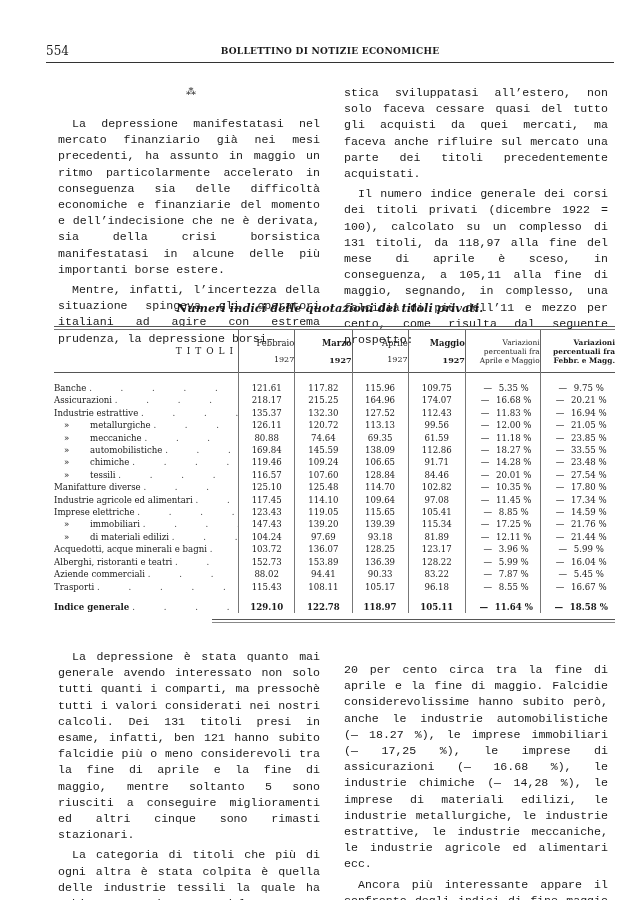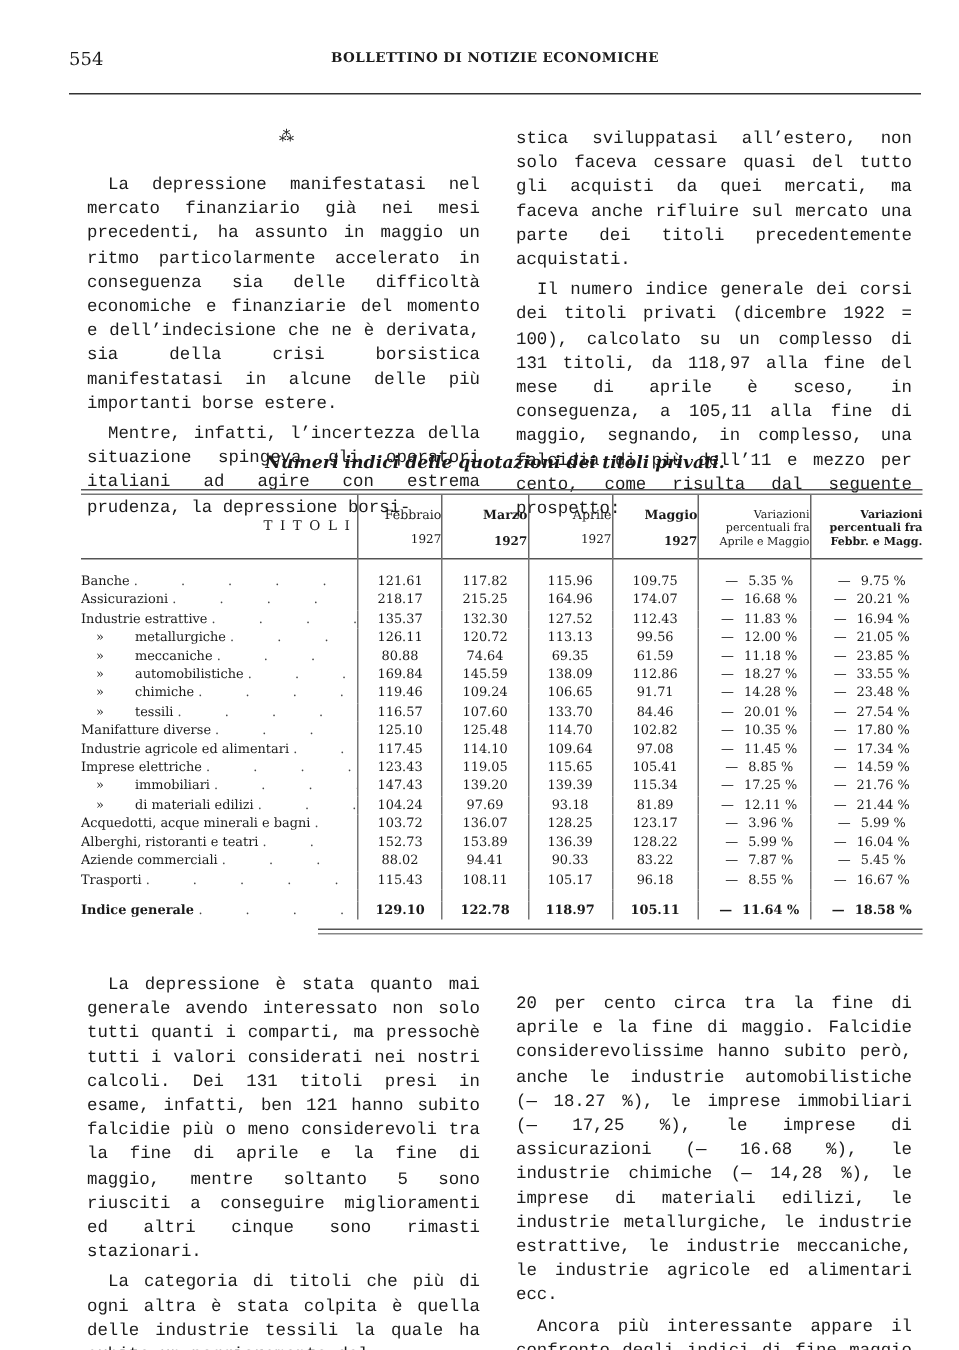--- a/index.html
+++ b/index.html
@@ -1,20 +1,20 @@
 <!DOCTYPE html>
 <html><head>
 <meta charset="utf-8">
 <style>
   html, body { margin:0; padding:0; background:#ffffff; }
   body { width:639px; height:900px; position:relative; overflow:hidden;
          font-family:"DejaVu Serif", "Liberation Serif", serif; color:#1a1a1a; }
   .page { position:absolute; left:0; top:0; width:639px; height:900px; }
 
-  .header { position:absolute; left:46px; top:32px; width:568px; height:18px; }
+  .header { position:absolute; left:46px; top:44px; width:568px; height:18px; }
   .page-num { position:absolute; left:0; top:0; font-size:12px; }
   .running-title { position:absolute; left:0; width:568px; top:2px; text-align:center;
                    font-size:9px; font-weight:bold; letter-spacing:0.3px; }
   .header-rule { position:absolute; left:46px; top:62px; width:568px; height:0;
                  border-top:1.5px solid #333; }
 
   .col { position:absolute; font-size:11.6px; line-height:16.2px; text-align:justify; }
   .col p { margin:4px; text-indent:14px;font-family:Liberation Mono, monospace; }
   .col p.noindent { text-indent:0; }
   .col-l-top { left:54px; top:112px; width:270px; }
@@ -174,21 +174,21 @@
             <td><span>109.24</span></td>
             <td><span>106.65</span></td>
             <td><span>91.71</span></td>
             <td><span class="pct"><span class="dash">—</span><span>14.28 %</span></span></td>
             <td><span class="pct"><span class="dash">—</span><span>23.48 %</span></span></td>
           </tr>
           <tr>
             <td class="name"><span class="sub-mark">»</span><span>tessili</span> <span class="dots">. . . . . .</span></td>
             <td><span>116.57</span></td>
             <td><span>107.60</span></td>
-            <td><span>133.70</span></td>
+            <td><span>128.84</span></td>
             <td><span>84.46</span></td>
             <td><span class="pct"><span class="dash">—</span><span>20.01 %</span></span></td>
             <td><span class="pct"><span class="dash">—</span><span>27.54 %</span></span></td>
           </tr>
           <tr>
             <td class="name"><span>Manifatture diverse</span> <span class="dots">. . . . . .</span></td>
             <td><span>125.10</span></td>
             <td><span>125.48</span></td>
             <td><span>114.70</span></td>
             <td><span>102.82</span></td>

